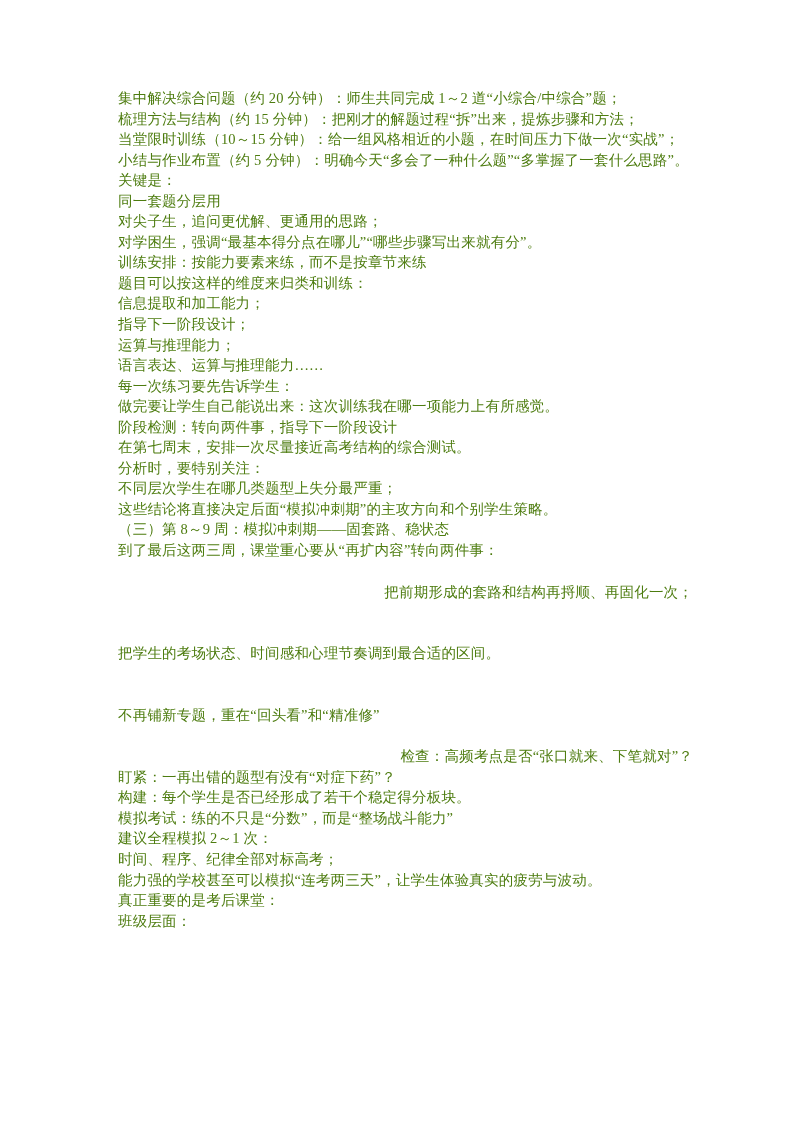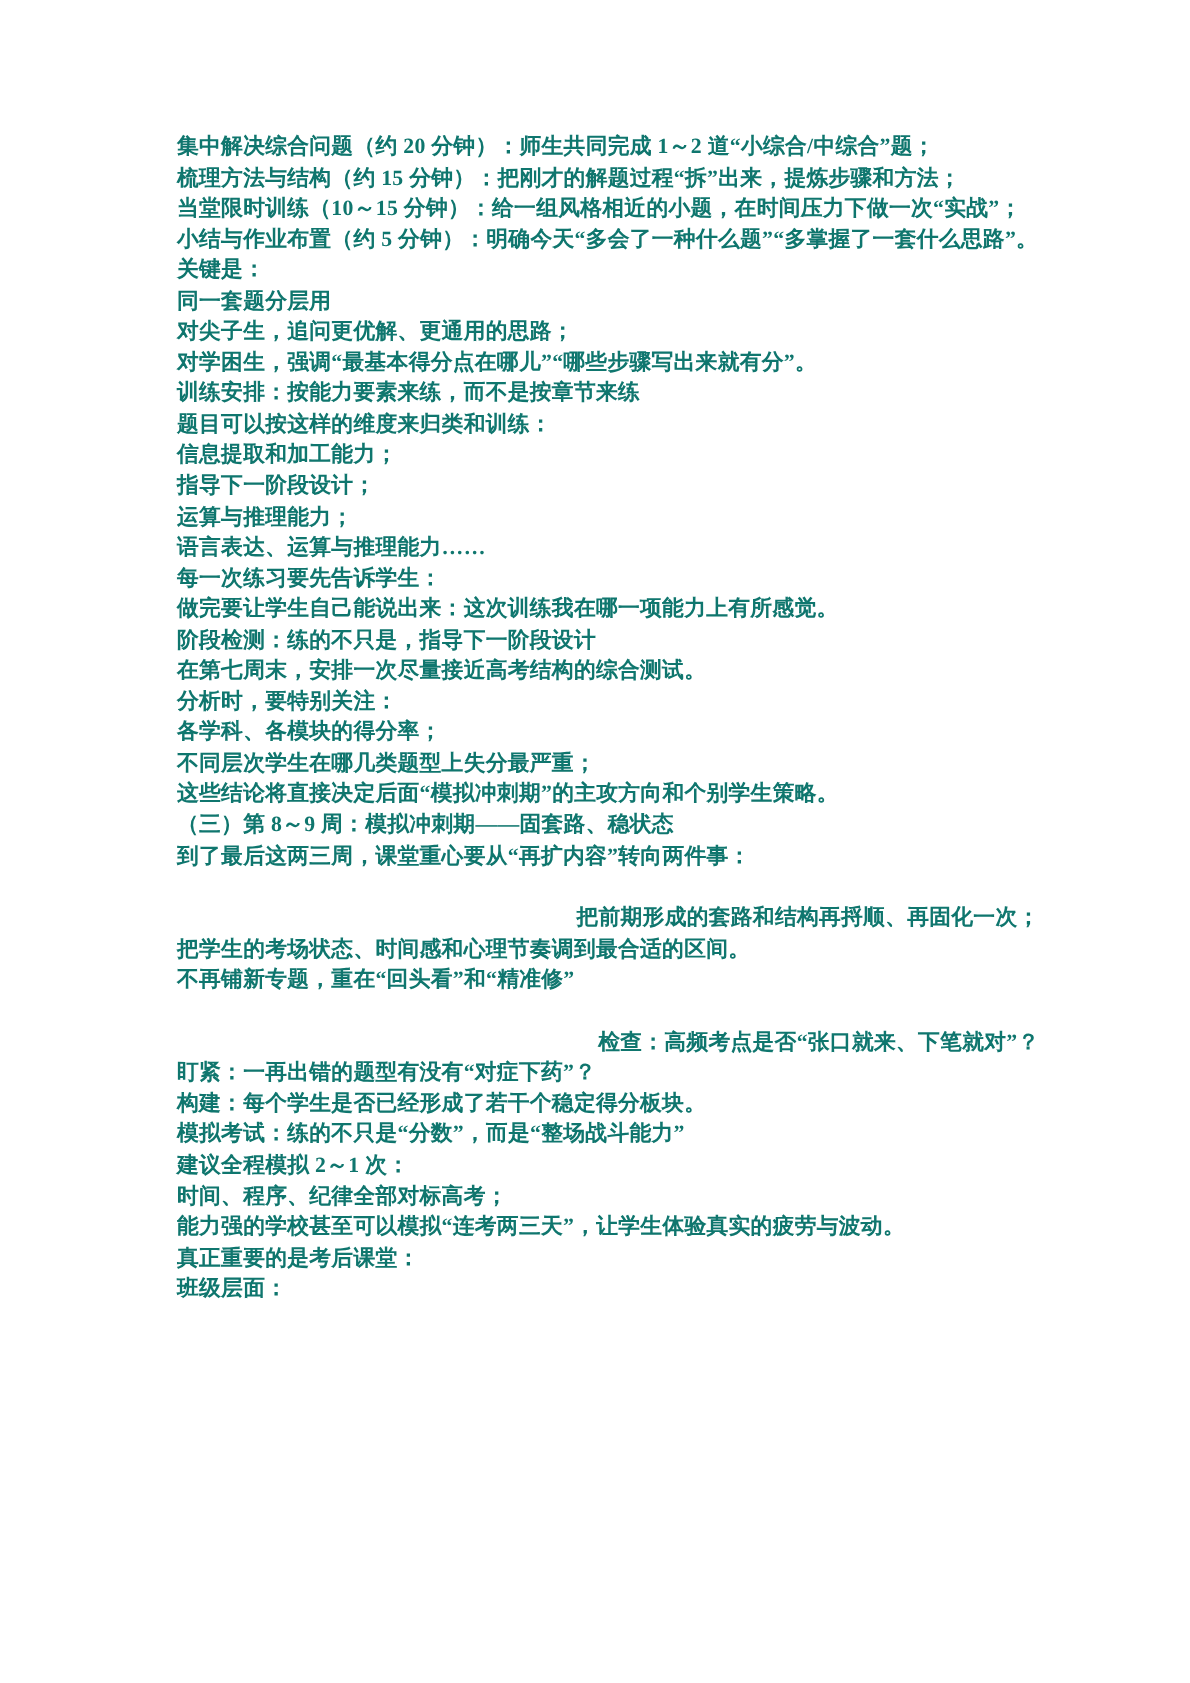--- a/index.html
+++ b/index.html
@@ -25,47 +25,46 @@
     color: #232323;
     font-weight: 400;
   }
   .line {
     line-height: 20.55px;
     min-height: 20.55px;
     white-space: nowrap;
     letter-spacing: 0.2px;
   }
   .gap-1 { margin-top: 21px; text-align: right; }
-  .gap-2 { }
+  .gap-2 { margin-top: 41px; }
 </style>
 </head>
 <body>
 
 <div class="page" style="background: rgb(255, 255, 255);">
-  <div class="doc-text" style="color: #0f766e; font-weight: bold;">
+  <div class="doc-text" style="color: #4d7c0f;">
       <div class="line">集中解决综合问题（约 20 分钟）：师生共同完成 1～2 道“小综合/中综合”题；</div>
       <div class="line">梳理方法与结构（约 15 分钟）：把刚才的解题过程“拆”出来，提炼步骤和方法；</div>
       <div class="line">当堂限时训练（10～15 分钟）：给一组风格相近的小题，在时间压力下做一次“实战”；</div>
       <div class="line">小结与作业布置（约 5 分钟）：明确今天“多会了一种什么题”“多掌握了一套什么思路”。</div>
       <div class="line">关键是：</div>
       <div class="line">同一套题分层用</div>
       <div class="line">对尖子生，追问更优解、更通用的思路；</div>
       <div class="line">对学困生，强调“最基本得分点在哪儿”“哪些步骤写出来就有分”。</div>
       <div class="line">训练安排：按能力要素来练，而不是按章节来练</div>
       <div class="line">题目可以按这样的维度来归类和训练：</div>
       <div class="line">信息提取和加工能力；</div>
       <div class="line">指导下一阶段设计；</div>
       <div class="line">运算与推理能力；</div>
       <div class="line">语言表达、运算与推理能力……</div>
       <div class="line">每一次练习要先告诉学生：</div>
       <div class="line">做完要让学生自己能说出来：这次训练我在哪一项能力上有所感觉。</div>
-      <div class="line">阶段检测：练的不只是，指导下一阶段设计</div>
+      <div class="line">阶段检测：转向两件事，指导下一阶段设计</div>
       <div class="line">在第七周末，安排一次尽量接近高考结构的综合测试。</div>
       <div class="line">分析时，要特别关注：</div>
-      <div class="line">各学科、各模块的得分率；</div>
       <div class="line">不同层次学生在哪几类题型上失分最严重；</div>
       <div class="line">这些结论将直接决定后面“模拟冲刺期”的主攻方向和个别学生策略。</div>
       <div class="line">（三）第 8～9 周：模拟冲刺期——固套路、稳状态</div>
       <div class="line">到了最后这两三周，课堂重心要从“再扩内容”转向两件事：</div>
       <div class="line gap-1">把前期形成的套路和结构再捋顺、再固化一次；</div>
       <div class="line gap-2">把学生的考场状态、时间感和心理节奏调到最合适的区间。</div>
       <div class="line gap-2">不再铺新专题，重在“回头看”和“精准修”</div>
       <div class="line gap-1">检查：高频考点是否“张口就来、下笔就对”？</div>
       <div class="line">盯紧：一再出错的题型有没有“对症下药”？</div>
       <div class="line">构建：每个学生是否已经形成了若干个稳定得分板块。</div>

